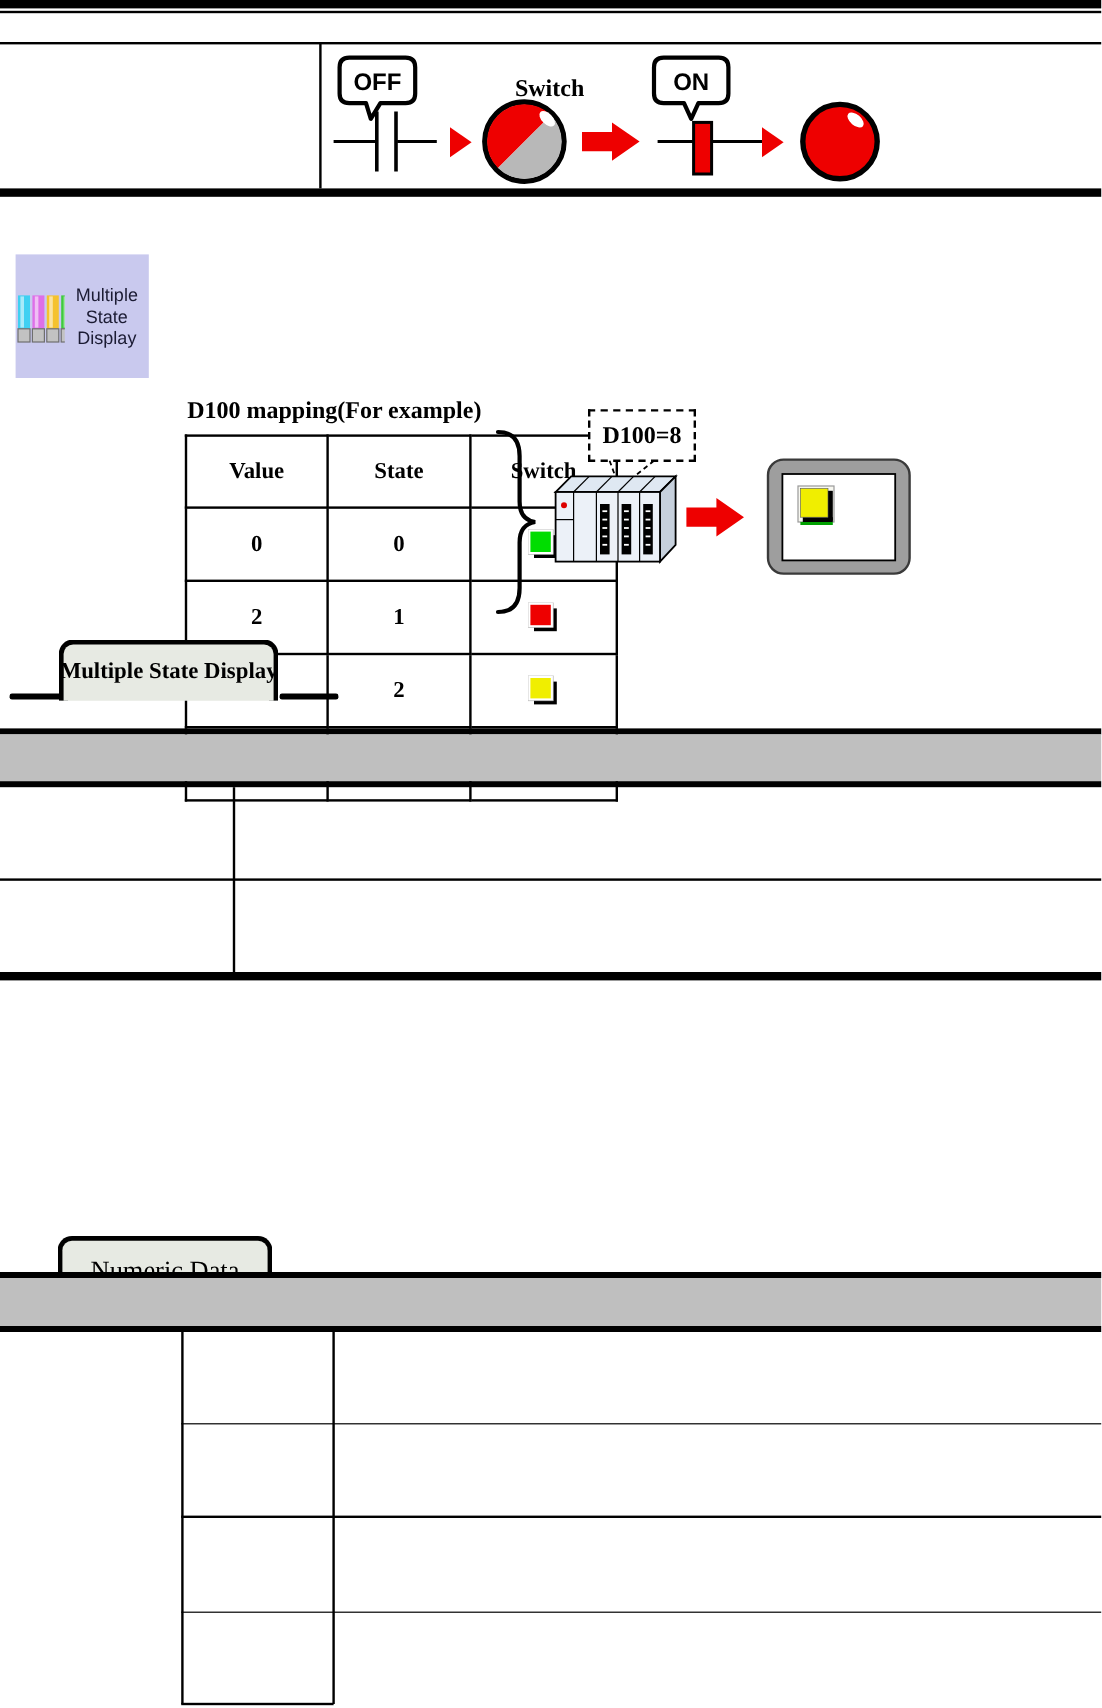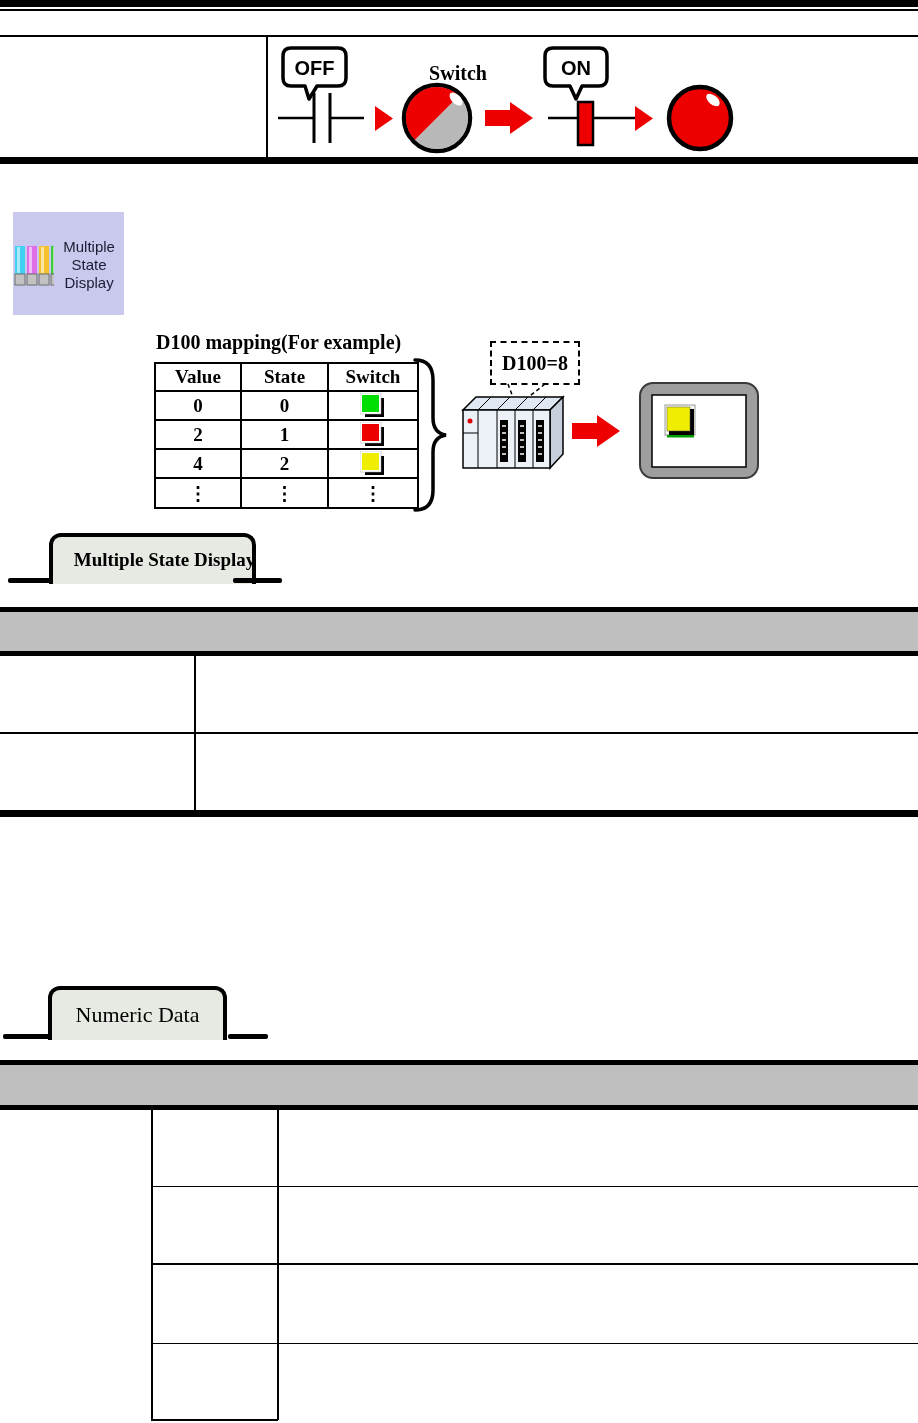--- a/index.html
+++ b/index.html
@@ -11,38 +11,38 @@
 
   
   .msd-icon{position:absolute;left:13px;top:212px;width:111px;height:103px;
             background:#c9c9ee;display:flex;flex-direction:row;align-items:center;
             font-family:"Liberation Sans",sans-serif;}
   .msd-label{font-size:15px;color:#1b1b33;line-height:1.2;text-align:center;}
 
   
   .map-title{position:absolute;left:156px;top:331px;font-weight:bold;font-size:20px;color:#000;}
   table.map{position:absolute;left:154px;top:362px;border-collapse:collapse;table-layout:fixed;}
-  table.map th,table.map td{border:2.5px solid #000;padding:0;text-align:center;vertical-align:middle;
+  table.map th,table.map td{border:2.5px solid #000;padding:16px;text-align:center;vertical-align:middle;
             font-family:"Liberation Serif",serif;font-weight:bold;font-size:19px;color:#000;}
   table.map th{height:26px;}
   table.map td{height:27px;}
   .sq{vertical-align:middle;}
 
   
   .callout{position:absolute;left:490px;top:341px;width:86px;height:40px;border:2px dashed #000;
            background:#fff;display:flex;align-items:center;justify-content:center;
            font-weight:bold;font-size:20px;color:#000;}
 
   
   .tab-wrap{position:absolute;}
   .tab-body{position:absolute;background:#e7eae3;border:4.5px solid #000;border-bottom:none;
             border-radius:12px 12px 0 0;display:flex;align-items:center;justify-content:center;
             color:#000;white-space:nowrap;}
   .tab-foot{position:absolute;background:#000;height:5px;border-radius:2px;}
-  .tab1 .tab-body{font-weight:bold;font-size:19px;padding-left:24px;}
+  .tab1 .tab-body{font-weight:bold;font-size:19px;}
   .tab2 .tab-body{font-size:22px;}
 
   svg text{fill:#000;}
 </style>
 </head>
 <body>
 
 <div class="page">
 
   <div class="line" style="left:0;top:0;width:918px;height:7px"></div>
@@ -243,21 +243,21 @@
     <div class="tab-foot" style="left:225px;top:47px;width:49px"></div>
   </div>
 
   <div class="line" style="left:0;top:607px;width:918px;height:4.5px"></div>
   <div class="grayband" style="left:0;top:611.5px;width:918px;height:39.5px"></div>
   <div class="line" style="left:0;top:651px;width:918px;height:5px"></div>
   <div class="line" style="left:194px;top:656px;width:1.5px;height:154px"></div>
   <div class="line" style="left:0;top:732px;width:918px;height:1.5px"></div>
   <div class="line" style="left:0;top:810px;width:918px;height:7px"></div>
 
-  <div class="tab-wrap tab2" style="left:3px;top:984px;width:270px;height:56px">
+  <div class="tab-wrap tab2" style="left:3px;top:1028px;width:270px;height:56px">
     <div class="tab-foot" style="left:0;top:50px;width:48px"></div>
     <div class="tab-body" style="left:45px;top:2px;width:171px;height:49.5px">Numeric Data</div>
     <div class="tab-foot" style="left:225px;top:50px;width:40px"></div>
   </div>
 
   <div class="line" style="left:0;top:1060px;width:918px;height:4.5px"></div>
   <div class="grayband" style="left:0;top:1064.5px;width:918px;height:40px"></div>
   <div class="line" style="left:0;top:1104.5px;width:918px;height:5.5px"></div>
   <div class="line" style="left:151px;top:1110px;width:1.5px;height:310px"></div>
   <div class="line" style="left:277px;top:1110px;width:1.5px;height:310px"></div>

